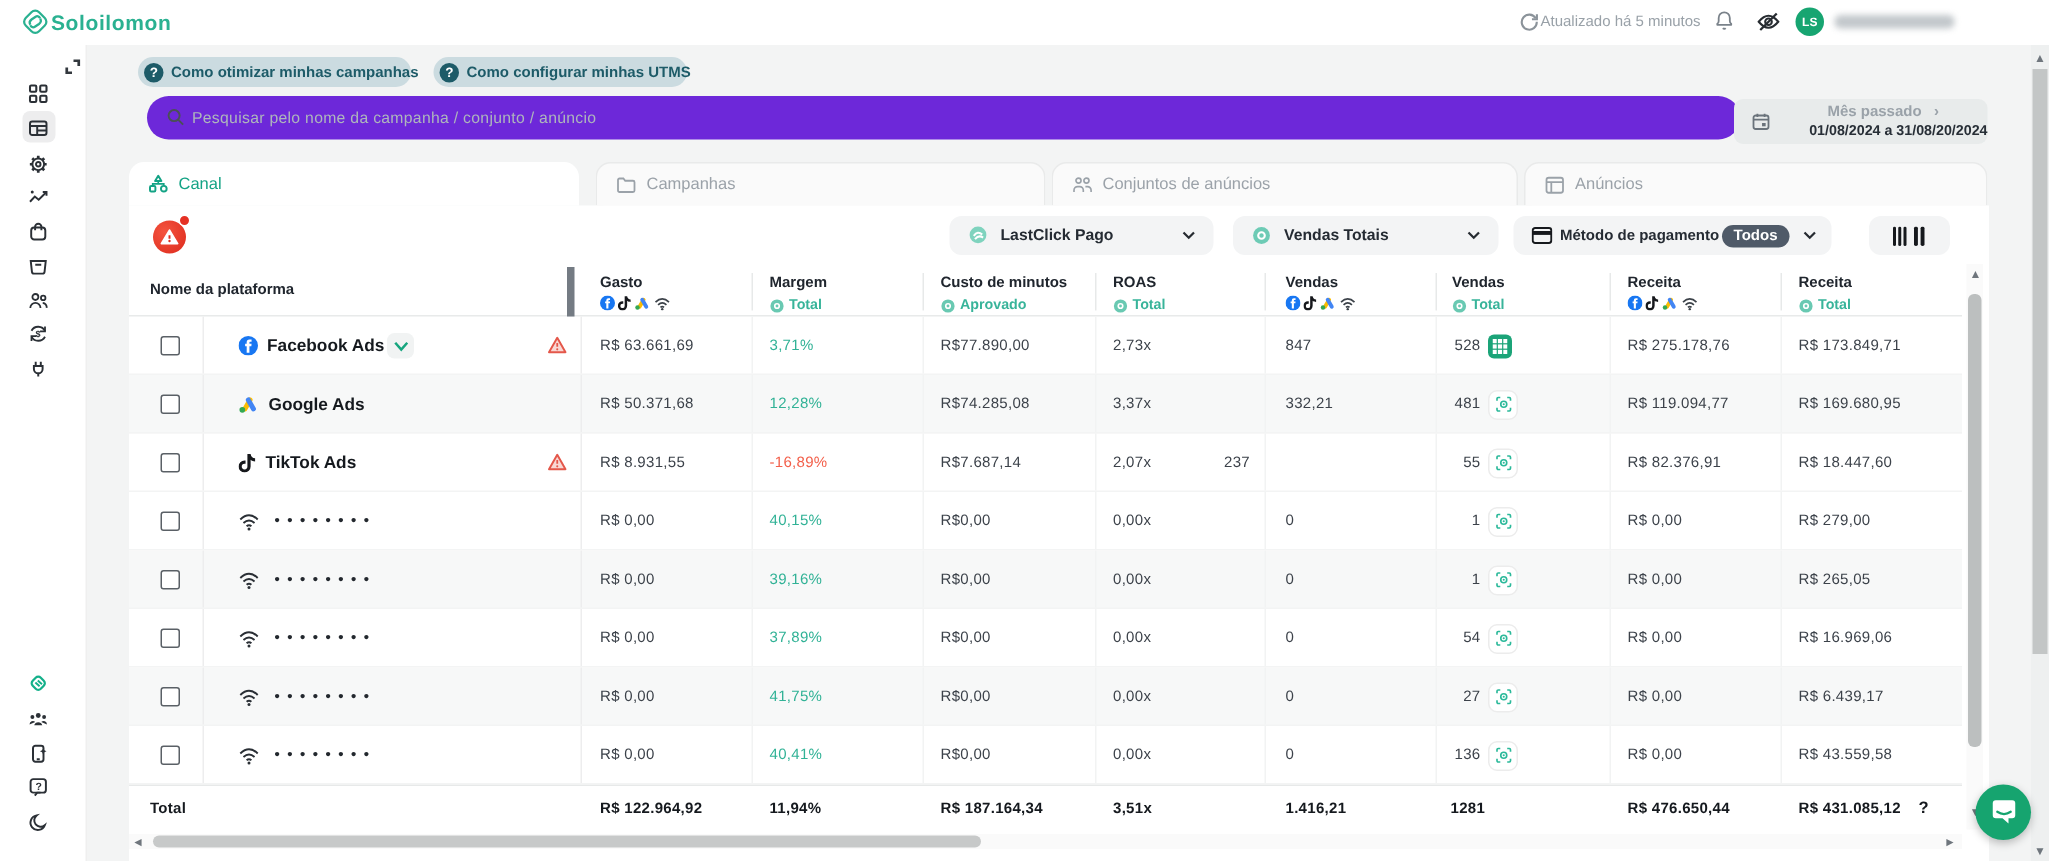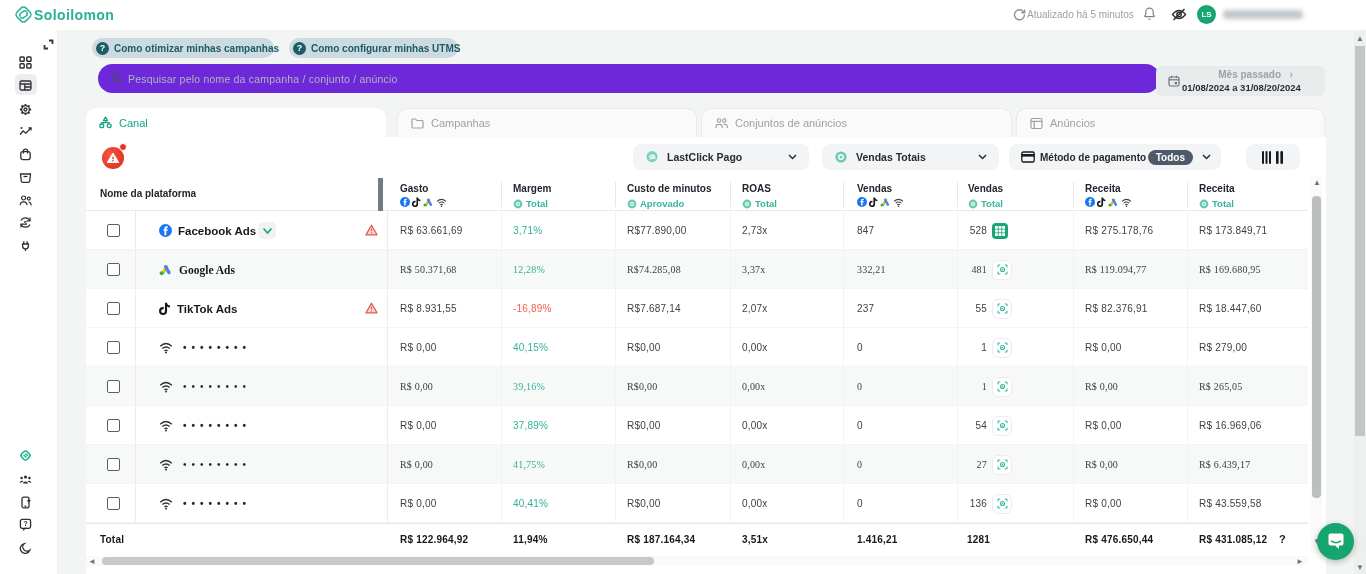--- a/index.html
+++ b/index.html
@@ -22,21 +22,21 @@
   
   .help-pill { position:absolute; top:38px; height:20px; background:#cbdbe0; border-radius:10px; display:flex; align-items:center; padding:0 8px 0 4px; gap:5px; }
   .help-pill .q { flex:0 0 13px; width:13px; height:13px; border-radius:50%; background:#1d5b68; color:#fff; font-size:9px; font-weight:700; text-align:center; line-height:13px; }
   .help-pill .t { font-size:10px; font-weight:700; color:#1d5b68; white-space:nowrap; }
 
   #search { position:absolute; left:98px; top:64px; width:1062px; height:29px; background:#6d28d9; border-radius:15px; }
   #search .ph { position:absolute; left:30px; top:9px; font-size:10.5px; color:#aeb6bc; letter-spacing:.2px; }
 
   #datepill { position:absolute; left:1156px; top:66px; width:169px; height:30px; background:#e8ebeb; border-radius:6px; }
   #datepill .l1 { position:absolute; left:30px; right:0; top:3px; text-align:center; font-size:10px; color:#9aa2a9; font-weight:600; }
-  #datepill .l2 { position:absolute; left:26px; right:0; top:16px; text-align:left; font-size:9.5px; font-weight:700; color:#272e36; }
+  #datepill .l2 { position:absolute; left:26px; right:0; top:16px; text-align:right; font-size:9.5px; font-weight:700; color:#272e36; }
 
   
   .tab { position:absolute; top:108px; height:29px; border-radius:10px 10px 0 0; display:flex; align-items:center; padding-left:13px; gap:7px; font-size:11px; }
   .tab.inactive { background:rgba(255,255,255,.55); border:1px solid #e9eaea; border-bottom:none; color:#9ba2a9; }
   .tab.active { background:#fff; color:#14a385; font-weight:400; }
 
   
   #panel { position:absolute; left:86px; top:137px; width:1240px; height:437px; background:#fff; }
 
   
@@ -49,21 +49,21 @@
   
   #thead { position:absolute; left:0; top:41px; width:1222px; height:33px; border-bottom:1px solid #e8eaea; }
   .hname { position:absolute; left:14px; top:11px; font-size:10px; font-weight:700; color:#20262e; }
   .hcol .t1 { font-size:10px; font-weight:700; color:#20262e; display:block; line-height:12px; margin-top:5px; }
   .hcol { position:absolute; top:0; height:33px; }
   .hsub { display:flex; align-items:center; gap:3px; margin-top:3px; font-size:9.5px; font-weight:700; color:#38b49a; }
   #hdivider { position:absolute; left:292px; top:0; width:5px; height:33px; background:#747b83; }
   .hsep { position:absolute; top:4px; width:1px; height:25px; background:#e7e9e9; }
 
   .trow { position:absolute; left:0; width:1222px; height:39px; border-bottom:1px solid #f3f4f4; }
-  .trow.stripe { background:#f7f8f8;font-family:Liberation Serif, serif; }
+  .trow.stripe { background:#f7f8f8; }
   .cb { position:absolute; left:21px; top:13px; width:13px; height:13px; border:1.4px solid #5a6066; border-radius:2px; background:#fff; }
   .vline { position:absolute; top:0; bottom:0; width:1px; background:#ededee; }
   .vlite { position:absolute; top:0; bottom:0; width:1px; background:#f2f3f3; }
   .pname { position:absolute; left:73px; top:0; height:39px; display:flex; align-items:center; gap:6px; font-size:11.5px; font-weight:700; color:#15191e; }
   .val { position:absolute; top:0; height:39px; display:flex; align-items:center; font-size:10px; color:#3c424a; letter-spacing:.2px; }
   .teal { color:#31b296; }
   .red { color:#f3604b; }
   .vnum { display:inline-block; width:20px; text-align:right; margin-right:5px; }
   .dots { font-size:10px; font-weight:700; letter-spacing:5px; color:#23282e; margin-left:4px; }
 
@@ -537,21 +537,21 @@
         </div>
         <svg class="abs" style="left:279px;top:13px" width="13" height="12" viewBox="0 0 13 12">
           <path d="M6.5 1.2 L12 10.8 H1z" fill="rgba(231,99,85,0.25)" stroke="#e4574a" stroke-width="1.3" stroke-linejoin="round"></path>
           <line x1="6.5" y1="4.6" x2="6.5" y2="7.2" stroke="#e4574a" stroke-width="1.2"></line>
           <circle cx="6.5" cy="8.9" r=".7" fill="#e4574a"></circle>
         </svg>
         <div class="val" style="left:314px">R$ 8.931,55</div>
         <div class="val red" style="left:427px">-16,89%</div>
         <div class="val" style="left:541px">R$7.687,14</div>
         <div class="val" style="left:656px">2,07x</div>
-        <div class="val" style="left:771px">237</div>
+        <div class="val" style="left:730px">237</div>
         <div class="val" style="left:881px">
           <span class="vnum">55</span>
           <span style="display:inline-block;width:20px;height:20px;background:#fff;border:1px solid #ececec;border-radius:6px;position:relative">
             <svg style="position:absolute;left:3.5px;top:3.5px" width="11" height="11" viewBox="0 0 11 11">
               <path d="M1 3.2 V1.8 A.8 .8 0 0 1 1.8 1 H3.2 M7.8 1 H9.2 A.8 .8 0 0 1 10 1.8 V3.2 M10 7.8 V9.2 A.8 .8 0 0 1 9.2 10 H7.8 M3.2 10 H1.8 A.8 .8 0 0 1 1 9.2 V7.8" fill="none" stroke="#2bb99a" stroke-width="1.1"></path>
               <circle cx="5.5" cy="5.5" r="2" fill="none" stroke="#2bb99a" stroke-width="1.1"></circle>
               <circle cx="5.5" cy="5.5" r=".7" fill="#2bb99a"></circle>
             </svg>
           </span>
         </div>

